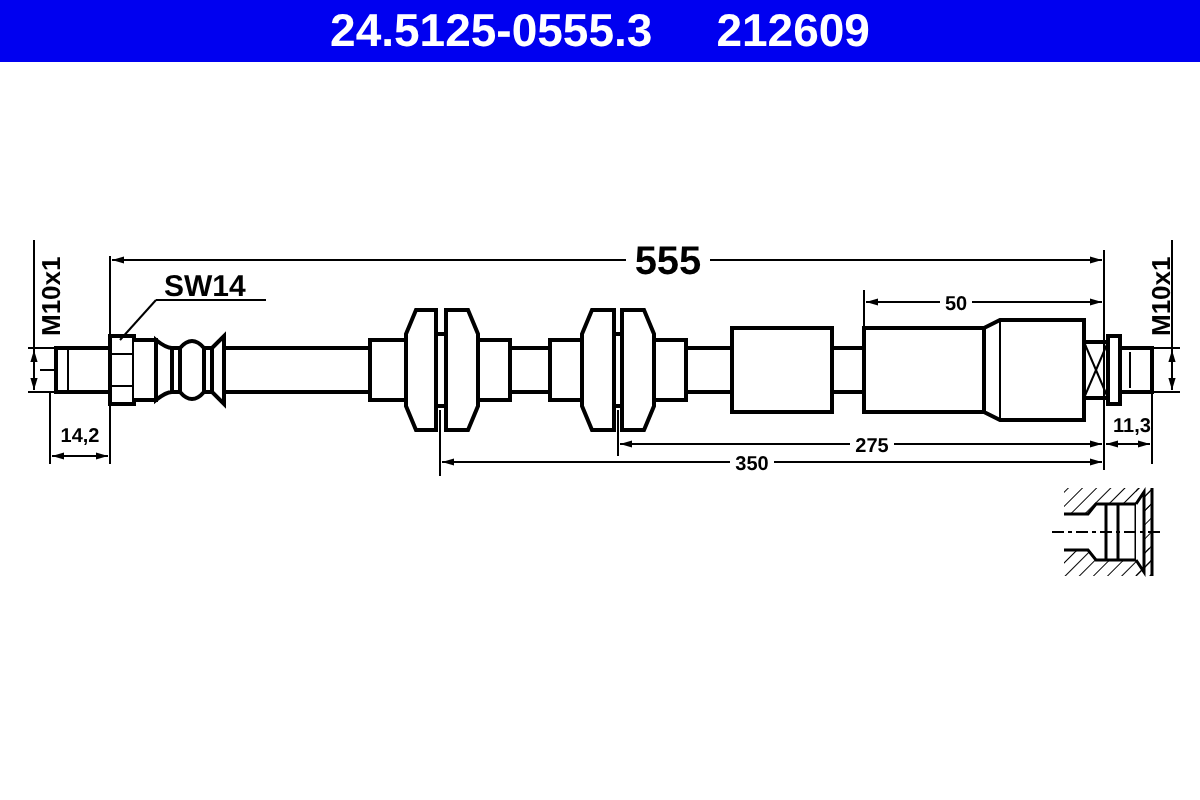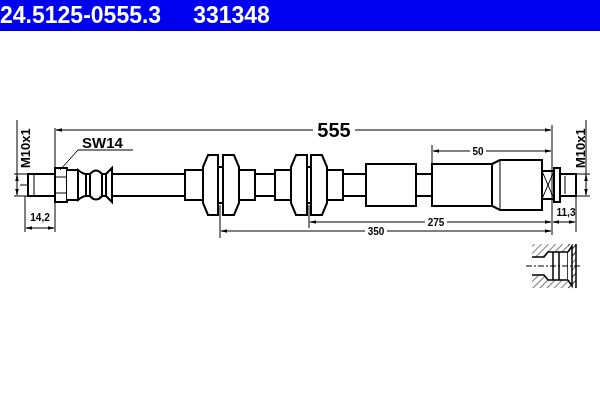--- a/index.html
+++ b/index.html
@@ -1,27 +1,27 @@
 <!DOCTYPE html>
 <html><head>
   <meta charset="utf-8">
   <style>
     html, body { margin: 0; padding: 0; background: #ffffff; }
     body { width: 600px; height: 400px; overflow: hidden; position: relative; font-family: "Liberation Sans", sans-serif; }
-    .header { position: absolute; left: 0; top: 0; width: 600px; height: 31px; background: #0000f0; color: #ffffff; display: flex; justify-content: flex-start; align-items: center; gap: 32px; font-weight: bold; font-size: 23px; letter-spacing: 0px; }
+    .header { position: absolute; left: 0; top: 0; width: 600px; height: 31px; background: #0000f0; color: #ffffff; display: flex; justify-content: center; align-items: center; gap: 32px; font-weight: bold; font-size: 23px; letter-spacing: 0px; }
     .header span { line-height: 31px; }
     svg.drawing { position: absolute; left: 0; top: 0; }
     .dimtext { font-family: "Liberation Sans", sans-serif; font-weight: bold; fill: #000; }
   </style>
 </head>
 <body>
 
 <div class="header">
   <span>24.5125-0555.3</span>
-  <span>331348</span>
+  <span>212609</span>
 </div>
 
 <svg class="drawing" width="600" height="400" viewBox="0 0 600 400" xmlns="http://www.w3.org/2000/svg">
   <defs>
     <marker id="arr" viewBox="0 0 10 10" refX="10" refY="5" markerWidth="8" markerHeight="6" orient="auto-start-reverse">
       <path d="M0,2 L10,5 L0,8 z" fill="#000"></path>
     </marker>
     <pattern id="hatch" width="5" height="5" patternUnits="userSpaceOnUse" patternTransform="rotate(45)">
       <line x1="0" y1="0" x2="0" y2="5" stroke="#000" stroke-width="1"></line>
     </pattern>

